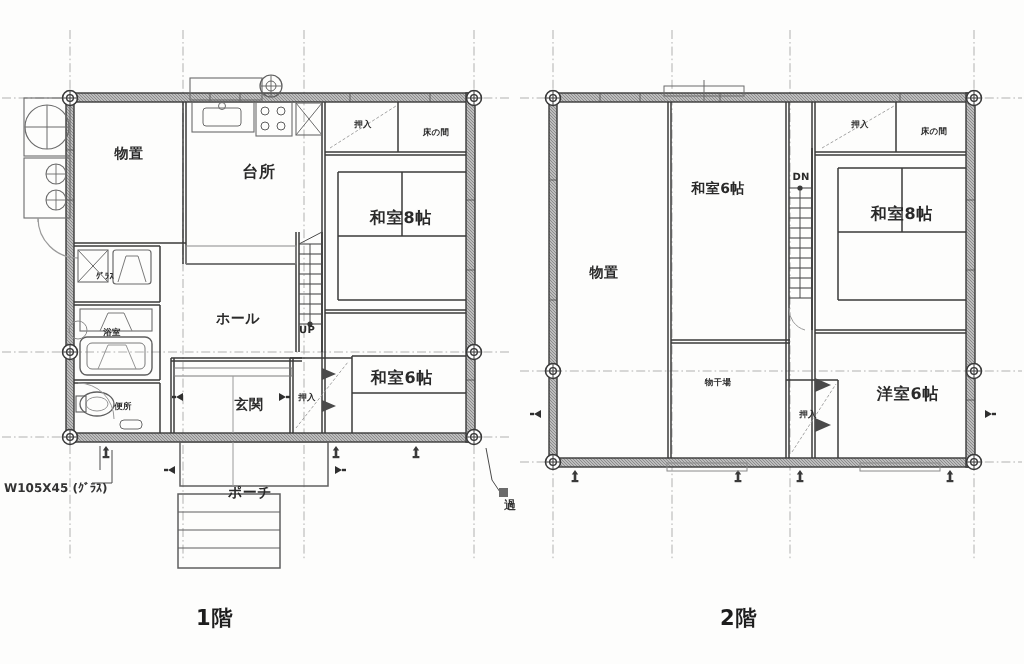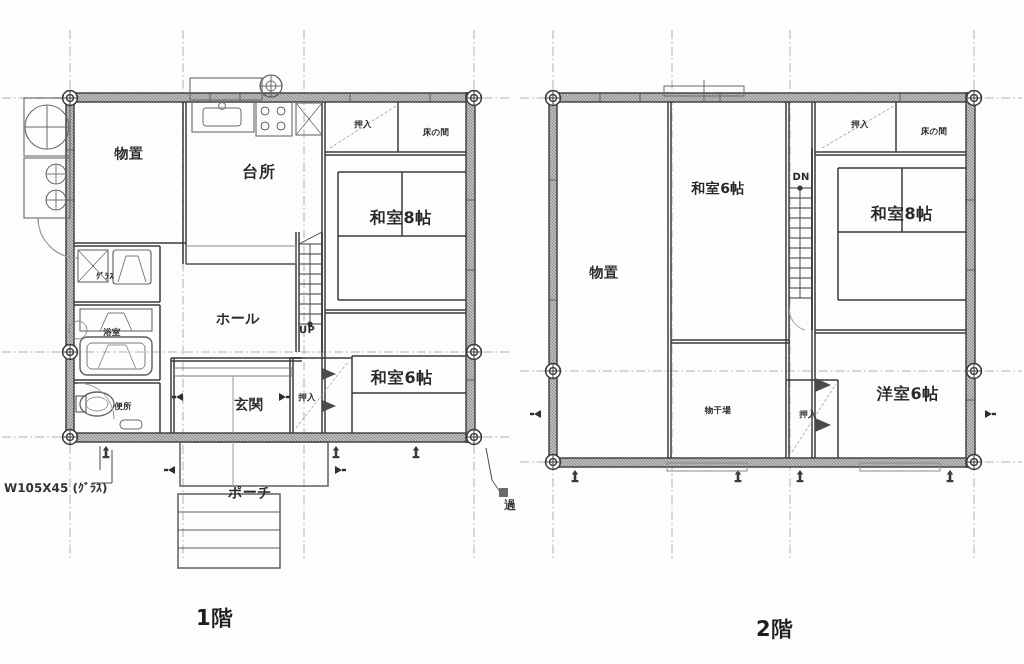--- a/index.html
+++ b/index.html
@@ -30,21 +30,21 @@
   .floor-caption {
     position: absolute;
     font-family: "DejaVu Sans", "Liberation Sans", sans-serif;
     font-size: 21px;
     font-weight: 600;
     color: #1d1d1d;
     letter-spacing: 1px;
     white-space: nowrap;
   }
   #caption-1f { left: 196px; top: 604px; }
-  #caption-2f { left: 756px; top: 604px; margin-top: 11px; }
+  #caption-2f { left: 720px; top: 604px; }
 
   .room-label {
     position: absolute;
     font-family: "DejaVu Sans", "Liberation Sans", sans-serif;
     color: #2a2a2a;
     white-space: nowrap;
     transform: translate(-50%, -50%);
     font-weight: 700;
     text-rendering: geometricPrecision;
   }
@@ -460,21 +460,21 @@
   <div class="room-label lbl-lg" style="left:401px; top:218px;">和室8帖</div>
   <div class="room-label lbl-sm" style="left:307px; top:398px;">押入</div>
   <div class="room-label lbl-lg" style="left:402px; top:378px;">和室6帖</div>
   <div class="room-label lbl-tiny" style="left:307px; top:330px;">UP</div>
 
   <div class="room-label lbl-note" style="left:4px;   top:481px;">W105X45 (ｸﾞﾗｽ)</div>
   <div class="room-label lbl-note" style="left:504px; top:497px;">過</div>
 
   <div class="room-label lbl-md" style="left:604px; top:274px;">物置</div>
   <div class="room-label lbl-md" style="left:718px; top:190px;">和室6帖</div>
-  <div class="room-label lbl-sm" style="left:718px; top:383px;margin-top:28px;">物干場</div>
+  <div class="room-label lbl-sm" style="left:718px; top:383px;">物干場</div>
   <div class="room-label lbl-sm" style="left:860px; top:125px;">押入</div>
   <div class="room-label lbl-sm" style="left:934px; top:132px;">床の間</div>
   <div class="room-label lbl-lg" style="left:902px; top:214px;">和室8帖</div>
   <div class="room-label lbl-sm" style="left:808px; top:415px;">押入</div>
   <div class="room-label lbl-lg" style="left:908px; top:394px;">洋室6帖</div>
   <div class="room-label lbl-tiny" style="left:801px; top:177px;">DN</div>
 
   <div class="floor-caption" id="caption-1f">1階</div>
   <div class="floor-caption" id="caption-2f">2階</div>
 

